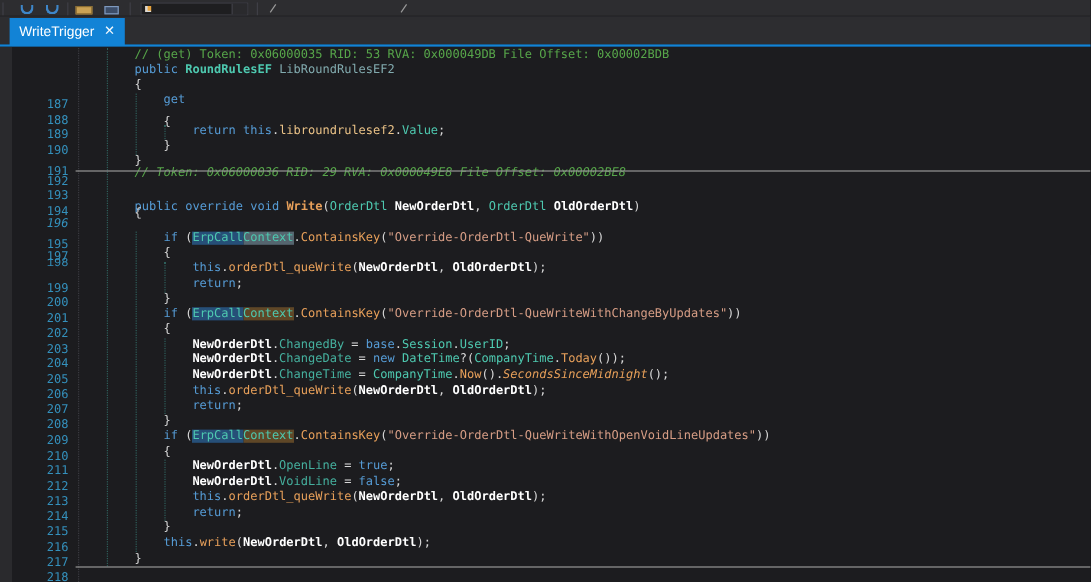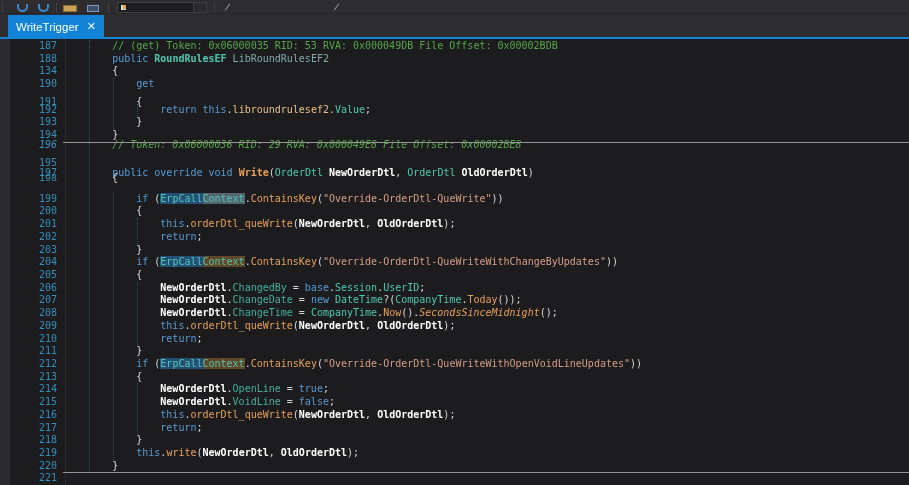--- a/index.html
+++ b/index.html
@@ -26,21 +26,21 @@
             border-top:1px solid #26262a;box-sizing:border-box;}
   .blueline{position:absolute;left:0;top:37px;width:909px;height:2px;background:var(--accent);}
   .tab{position:absolute;left:8px;top:1px;height:23px;background:var(--accent);color:#fff;
        display:flex;align-items:center;padding:0 8px;gap:8px;font-size:11.5px;}
   .tab .close{font-size:11px;line-height:11px;cursor:default;opacity:.95;}
   
   .editor{position:absolute;left:0;top:39px;width:909px;height:446px;background:var(--bg);overflow:hidden;
           font-family:"DejaVu Sans Mono",monospace;font-size:10px;}
   .glyphmargin{position:absolute;left:0;top:0;width:10px;height:100%;background:#2a2a2d;}
   .line{position:absolute;left:0;width:909px;white-space:pre;}
-  .num{position:absolute;left:0;width:57px;text-align:right;color:var(--lineno);}
+  .num{position:absolute;left:0;width:57px;text-align:right;color:var(--lineno);margin-top:42px;}
   .code{position:absolute;left:64px;color:var(--pl);}
   .guide{position:absolute;width:0;border-left:1px dotted;}
   .memsep{position:absolute;left:63px;right:0;height:1px;background:#969696;}
   
   .pl{color:var(--pl)} .kw{color:var(--kw)} .ty{color:var(--ty)} .tyb{color:var(--ty);font-weight:bold}
   .pr{color:var(--pr)} .pd{color:var(--pd)} .me{color:var(--me)} .meb{color:var(--me);font-weight:bold}
   .ex{color:var(--me);font-style:italic} .fi{color:var(--fi)}
   .pa{color:#fff;font-weight:bold} .st{color:var(--st)} .cm{color:var(--cm)}
   .bg-selA{background:var(--selA)} .bg-selB{background:var(--selB)} .bg-find{background:var(--find)}
 </style>
@@ -79,21 +79,21 @@
   <div class="guide" style="left: 65px; top: 1px; height: 445.2px; border-color: rgb(58, 58, 64);"></div>
       <div class="guide" style="left: 89.08px; top: 1px; height: 432.48px; border-color: rgb(46, 95, 91);"></div>
       <div class="guide" style="left: 113.16px; top: 39.16px; height: 50.88px; border-color: rgb(46, 95, 91);"></div>
       <div class="guide" style="left: 113.16px; top: 153.64px; height: 267.12px; border-color: rgb(46, 95, 91);"></div>
       <div class="guide" style="left: 137.24px; top: 64.6px; height: 12.72px; border-color: rgb(46, 95, 91);"></div>
       <div class="guide" style="left: 137.24px; top: 179.08px; height: 25.44px; border-color: rgb(46, 95, 91);"></div>
       <div class="guide" style="left: 137.24px; top: 242.68px; height: 63.6px; border-color: rgb(46, 95, 91);"></div>
       <div class="guide" style="left: 137.24px; top: 344.44px; height: 50.88px; border-color: rgb(46, 95, 91);"></div>
       <div class="line" style="top: 1px; height: 12.72px; line-height: 12.72px;"><span class="num">187</span><span class="code"><span class="cm">        // (get) Token: 0x06000035 RID: 53 RVA: 0x000049DB File Offset: 0x00002BDB</span></span></div>
       <div class="line" style="top: 13.72px; height: 12.72px; line-height: 12.72px;"><span class="num">188</span><span class="code"><span class="pl">        </span><span class="kw">public</span><span class="pl"> </span><span class="tyb">RoundRulesEF</span><span class="pl"> </span><span class="pd">LibRoundRulesEF2</span></span></div>
-      <div class="line" style="top: 26.44px; height: 12.72px; line-height: 12.72px;"><span class="num">134</span><span class="code"><span class="pl">        {</span></span></div>
+      <div class="line" style="top: 26.44px; height: 12.72px; line-height: 12.72px;"><span class="num">189</span><span class="code"><span class="pl">        {</span></span></div>
       <div class="line" style="top: 39.16px; height: 12.72px; line-height: 12.72px;"><span class="num">190</span><span class="code"><span class="pl">            </span><span class="kw">get</span></span></div>
       <div class="line" style="top: 57px; height: 12.72px; line-height: 12.72px;"><span class="num">191</span><span class="code"><span class="pl">            {</span></span></div>
       <div class="line" style="top: 64.6px; height: 12.72px; line-height: 12.72px;"><span class="num">192</span><span class="code"><span class="pl">                </span><span class="kw">return</span><span class="pl"> </span><span class="kw">this</span><span class="pl">.</span><span class="fi">libroundrulesef2</span><span class="pl">.</span><span class="ty">Value</span><span class="pl">;</span></span></div>
       <div class="line" style="top: 77.32px; height: 12.72px; line-height: 12.72px;"><span class="num">193</span><span class="code"><span class="pl">            }</span></span></div>
       <div class="line" style="top: 90.04px; height: 12.72px; line-height: 12.72px;"><span class="num">194</span><span class="code"><span class="pl">        }</span></span></div>
       <div class="line" style="top: 118px; height: 12.72px; line-height: 12.72px; padding-left: 13px;"><span class="num">195</span><span class="code"><span class="pl"></span></span></div>
       <div class="line" style="top: 100px; height: 12.72px; line-height: 12.72px; font-style: italic;"><span class="num">196</span><span class="code"><span class="cm">        // Token: 0x06000036 RID: 29 RVA: 0x000049E8 File Offset: 0x00002BE8</span></span></div>
       <div class="line" style="top: 128.2px; height: 12.72px; line-height: 12.72px;"><span class="num">197</span><span class="code"><span class="pl">        </span><span class="kw">public</span><span class="pl"> </span><span class="kw">override</span><span class="pl"> </span><span class="kw">void</span><span class="pl"> </span><span class="meb">Write</span><span class="pl">(</span><span class="ty">OrderDtl</span><span class="pl"> </span><span class="pa">NewOrderDtl</span><span class="pl">, </span><span class="ty">OrderDtl</span><span class="pl"> </span><span class="pa">OldOrderDtl</span><span class="pl">)</span></span></div>
       <div class="line" style="top: 134px; height: 12.72px; line-height: 12.72px; font-family: Liberation Mono, monospace;"><span class="num">198</span><span class="code"><span class="pl">        {</span></span></div>
       <div class="line" style="top: 153.64px; height: 12.72px; line-height: 12.72px;"><span class="num">199</span><span class="code"><span class="pl">            </span><span class="kw">if</span><span class="pl"> (</span><span class="ty bg-selA">ErpCall</span><span class="ty bg-selB">Context</span><span class="pl">.</span><span class="me">ContainsKey</span><span class="pl">(</span><span class="st">"Override-OrderDtl-QueWrite"</span><span class="pl">))</span></span></div>

